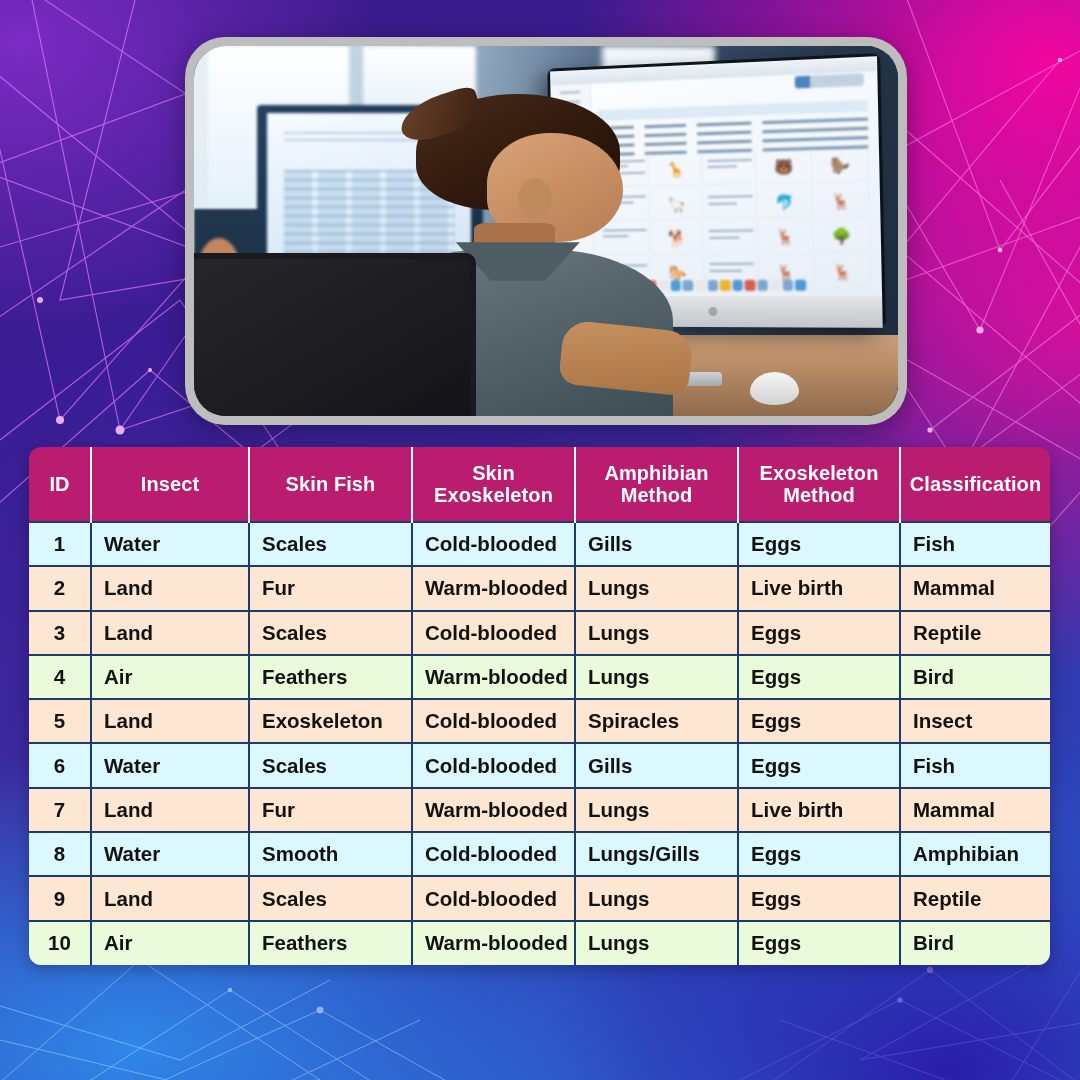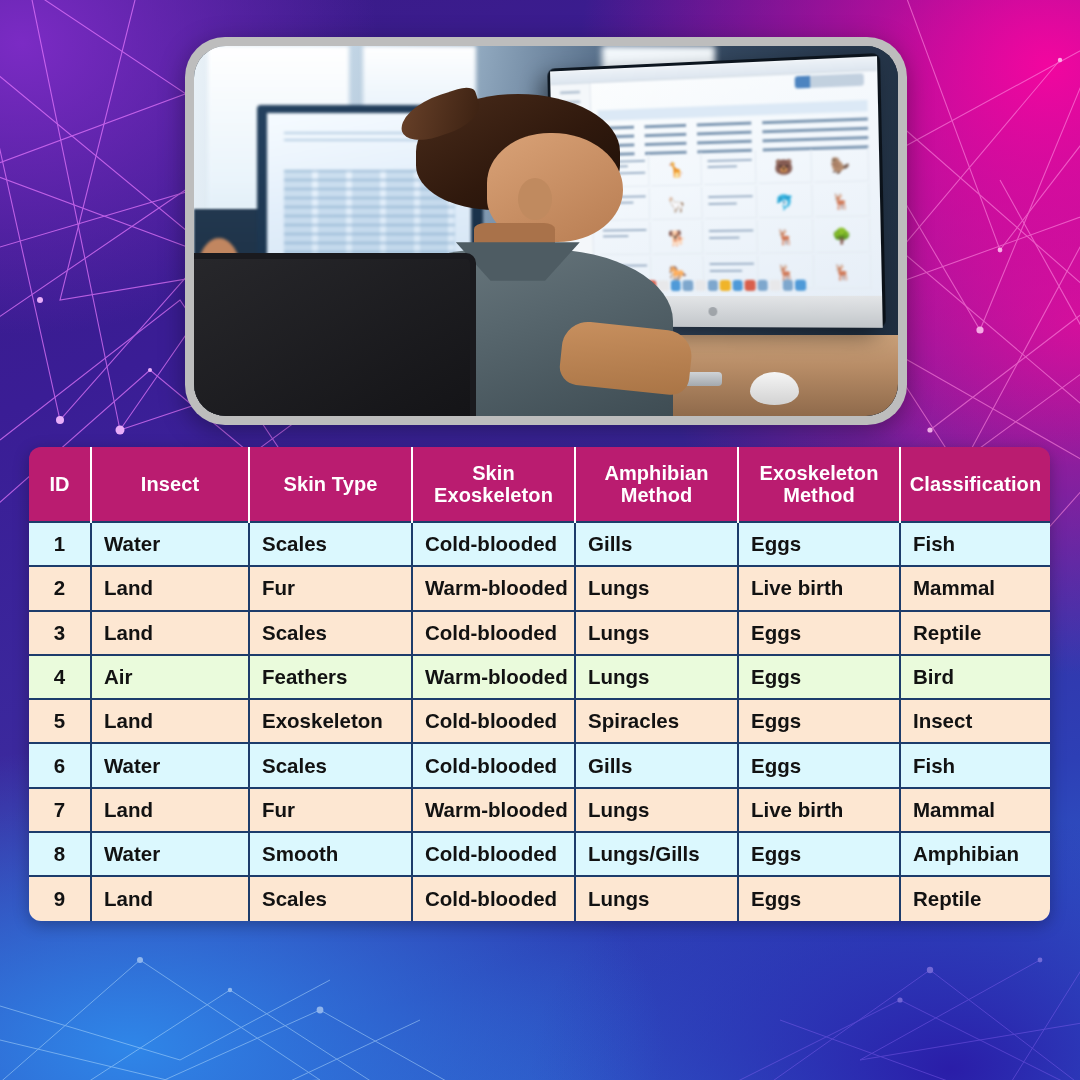--- a/index.html
+++ b/index.html
@@ -591,21 +591,21 @@
           <col class="w-skin">
           <col class="w-temp">
         <col class="w-breath">
           <col class="w-repro">
           <col class="w-class">
       </colgroup>
       <thead>
         <tr>
           <th>ID</th>
           <th>Insect</th>
-          <th>Skin Type</th>
+          <th>Skin Fish</th>
           <th>
             <span>Skin</span><br>
             <span>Exoskeleton</span>
           </th>
           <th>
             <span>Amphibian</span><br>
             <span>Method</span>
           </th>
           <th>
             <span>Exoskeleton</span><br>
@@ -689,17 +689,26 @@
           </tr>
           <tr class="tone-reptile">
             <td class="c-id">9</td>
             <td>Land</td>
             <td>Scales</td>
             <td>Cold-blooded</td>
             <td>Lungs</td>
             <td>Eggs</td>
             <td>Reptile</td>
           </tr>
+          <tr class="tone-bird">
+            <td class="c-id">10</td>
+            <td>Air</td>
+            <td>Feathers</td>
+            <td>Warm-blooded</td>
+            <td>Lungs</td>
+            <td>Eggs</td>
+            <td>Bird</td>
+          </tr>
         </tbody>
     </table>
   </div>
 
 </div>
 
 </body></html>

